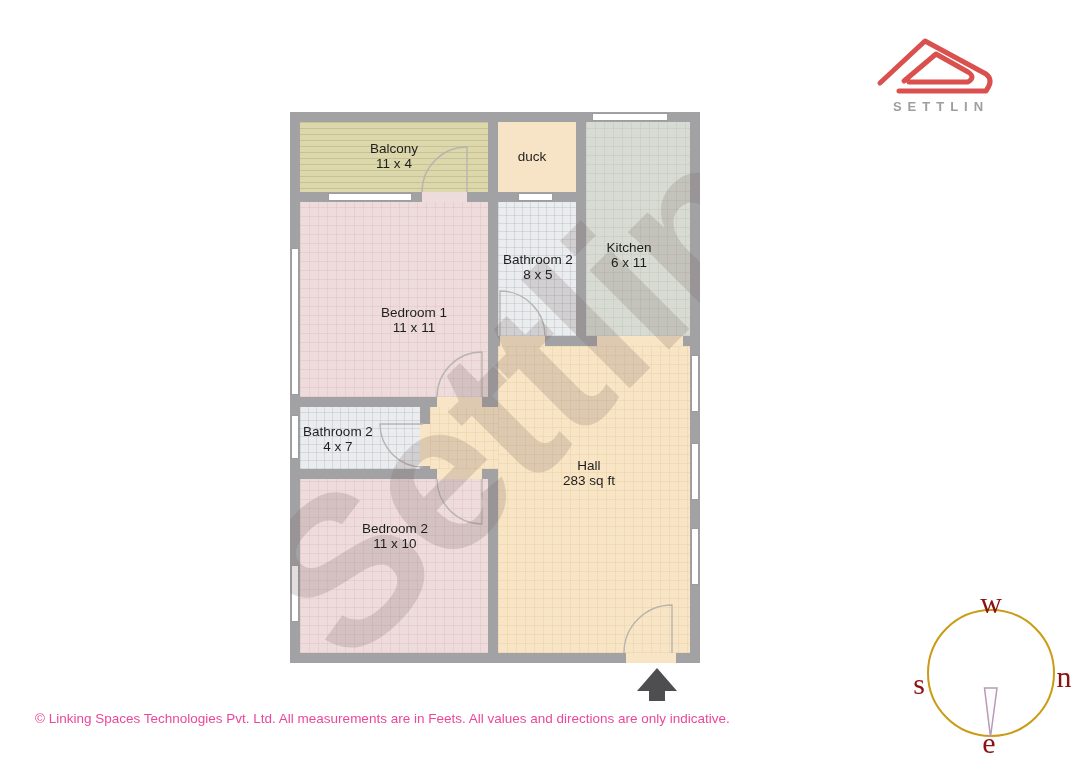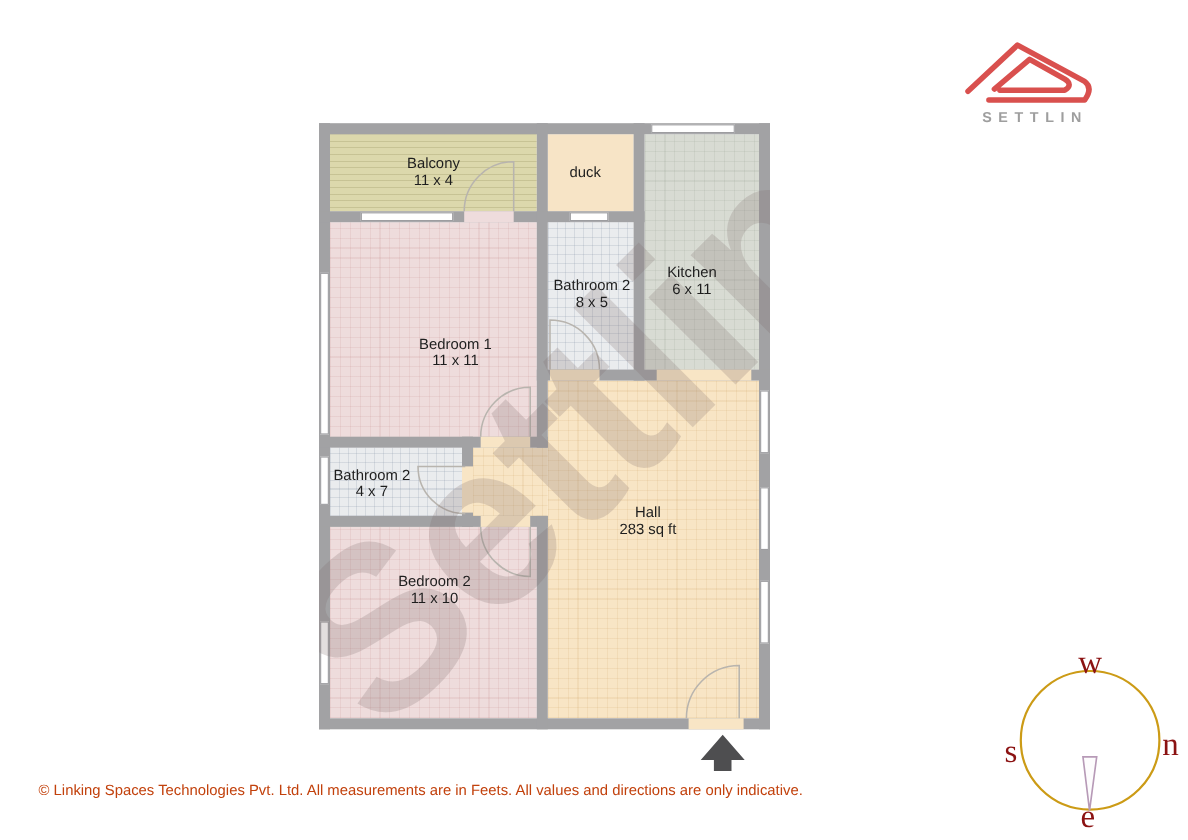--- a/index.html
+++ b/index.html
@@ -37,21 +37,21 @@
   
   .rlabel{position:absolute;width:160px;text-align:center;z-index:6;
           font-size:13.5px;line-height:15px;color:#1e1e1e;}
   
   .brand{position:absolute;left:876px;top:99px;width:130px;text-align:center;z-index:6;
          font-size:13px;font-weight:bold;letter-spacing:6px;color:#9e9e9e;}
   
   .cdir{position:absolute;width:34px;text-align:center;z-index:6;
         font-family:"Liberation Serif",serif;font-size:30px;color:#8b1212;line-height:30px;}
   
-  .footer{position:absolute;left:35px;top:711px;z-index:6;font-size:13.5px;color:#c2410c;}
+  .footer{position:absolute;left:35px;top:711px;z-index:6;font-size:13.5px;color:#ec4899;}
 </style>
 </head>
 <body>
 
 <div class="floor floor-balcony" style="left:300px;top:122px;width:188px;height:70px;"></div>
 <div class="floor floor-duct" style="left:498px;top:122px;width:78px;height:70px;"></div>
 <div class="floor floor-kitchen" style="left:586px;top:122px;width:104px;height:214px;"></div>
 <div class="floor floor-bath" style="left:498px;top:202px;width:78px;height:134px;"></div>
 <div class="floor floor-bed" style="left:300px;top:202px;width:188px;height:195px;"></div>
 <div class="floor floor-bath" style="left:300px;top:407px;width:120px;height:62px;"></div>

